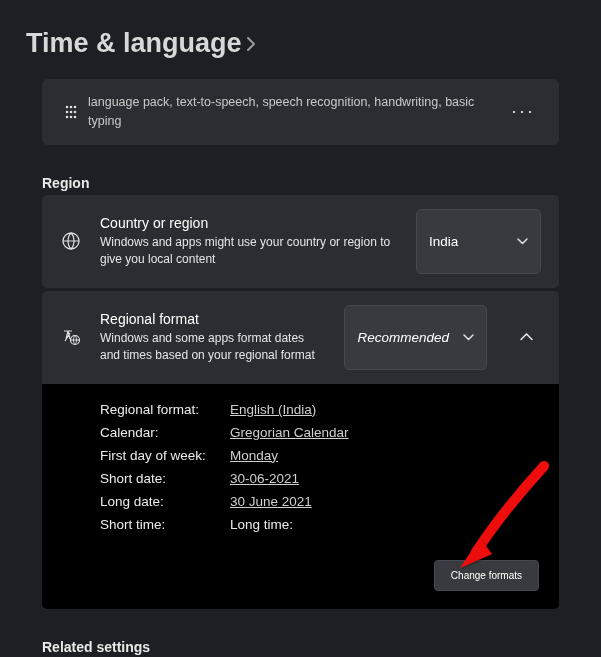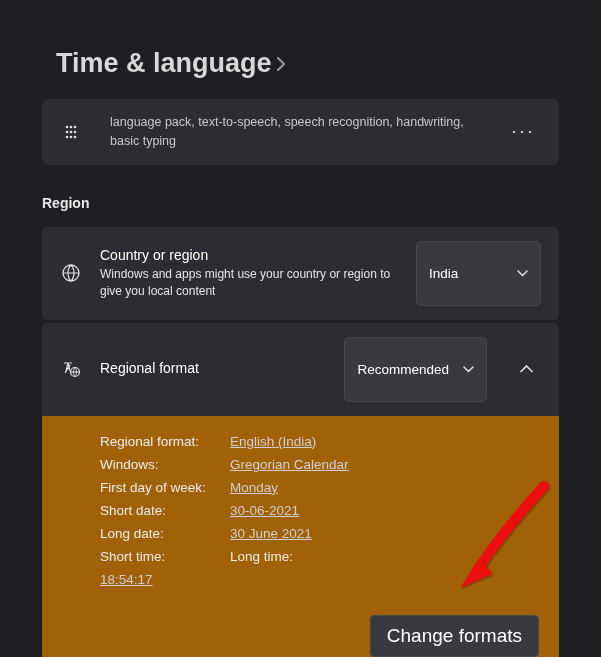--- a/index.html
+++ b/index.html
@@ -9,48 +9,47 @@
       font-family: "Segoe UI", -apple-system, sans-serif;
       width: 601px;
       height: 657px;
       overflow: hidden;
       padding: 0;
     }
     .breadcrumb {
       display: flex;
       align-items: center;
       gap: 4px;
-      padding: 28px 38px 20px 56px;
+      padding: 28px 38px 20px 26px;
       font-size: 27px;
       font-weight: 600;
-      margin-top: 20px;
     }
     .breadcrumb .parent { color: #d8d8d8; }
     .breadcrumb .chev { color: #999; font-size: 18px; }
     .breadcrumb .current { color: #ffffff; }
 
     .card {
       background: #2b2d32;
       border-radius: 6px;
       margin: 0 42px 4px 42px;
       padding: 14px 18px;
       display: flex;
       align-items: center;
-      gap: 28px;
+      gap: 6px;
     }
     .lang-card { margin-bottom: 30px; }
     .icon-slot { width: 22px; display:flex; justify-content:center; }
     .card-text { flex: 1; font-size: 12.5px; color: #c9c9c9; line-height: 1.5; }
     .ellipsis { color: #e6e6e6; font-size: 18px; letter-spacing: 2px; padding: 0 6px; cursor:pointer; }
 
     .section-title {
       font-size: 14px;
       font-weight: 600;
       color: #e8e8e8;
-      padding: 0 42px 16px 42px;
+      padding: 0 42px 4px 42px;
     }
 
     .setting-row {
       background: #2b2d32;
       border-radius: 5px 5px 5px 5px;
       margin: 0 42px 3px 42px;
       padding: 14px 18px;
       display: flex;
       align-items: center;
       gap: 18px;
@@ -77,42 +76,42 @@
 
     .expand-btn {
       width: 30px; height: 30px;
       display: flex; align-items: center; justify-content: center;
       cursor: pointer;
       color: #e0e0e0;
       margin-left: 6px;
     }
 
     .details-panel {
-      background: #a16207;
+      background: #000000;
       border-radius: 0 0 5px 5px;
       margin: 0 42px 30px 42px;
       padding: 18px 18px 18px 18px;
     }
     .detail-grid {
       display: grid;
       grid-template-columns: 130px 1fr;
       row-gap: 8px;
       padding-left: 40px;
       font-size: 13.5px;
     }
     .detail-label { color: #ececec; }
     .detail-value { color: #cfcfcf; text-decoration: underline; }
 
     .btn-row { display:flex; justify-content:flex-end; margin-top: 28px; padding-right: 2px; }
     .change-btn {
       background: #383a3f;
       border: 1px solid #46484d;
       border-radius: 4px;
       padding: 9px 16px;
-      font-size: 19px;
+      font-size: 10px;
       color: #ffffff;
       cursor: pointer;
     }
 
     .arrow-annotation {
       position: absolute;
       left: 452px;
       top: 460px;
       pointer-events: none;
     }
@@ -177,57 +176,57 @@
   <div class="setting-row attached-top">
     <span class="icon-slot">
       <svg width="20" height="20" viewBox="0 0 20 20">
         <path d="M3 4 H11 M7 4 V6 M5 12 L7 4 L9 12 M4 14 L9 6" stroke="#e0e0e0" stroke-width="1.2" fill="none"></path>
         <circle cx="14" cy="13" r="4.5" stroke="#e0e0e0" stroke-width="1.2" fill="none"></circle>
         <path d="M9.5 13 H18.5 M14 8.5 C12 10 12 16 14 17.5 M14 8.5 C16 10 16 16 14 17.5" stroke="#e0e0e0" stroke-width="1" fill="none"></path>
       </svg>
     </span>
     <div class="setting-text">
       <div class="setting-title">Regional format</div>
-    </div>
-    <div class="dropdown" style="min-width:130px;">
+      <div class="setting-desc">Windows and some apps format dates and times based on your regional format</div>
+    </div>
+    <div class="dropdown" style="min-width:130px;font-style:italic;">
       <span>Recommended</span>
       <span class="caret">
         <svg width="11" height="7" viewBox="0 0 11 7">
             <path d="M1 1 L5.5 5.5 L10 1" stroke="#e0e0e0" stroke-width="1.5" fill="none" stroke-linecap="round"></path>
           </svg>
       </span>
     </div>
     <span class="expand-btn">
       <svg width="13" height="8" viewBox="0 0 13 8">
           <path d="M1 6.5 L6.5 1 L12 6.5" stroke="#e0e0e0" stroke-width="1.6" fill="none" stroke-linecap="round"></path>
         </svg>
     </span>
   </div>
 
   <div class="details-panel">
     <div class="detail-grid">
       <div class="detail-label">Regional format:</div>
       <div class="detail-value">English (India)</div>
 
-      <div class="detail-label">Windows:</div>
+      <div class="detail-label">Calendar:</div>
       <div class="detail-value">Gregorian Calendar</div>
 
       <div class="detail-label">First day of week:</div>
       <div class="detail-value">Monday</div>
 
       <div class="detail-label">Short date:</div>
       <div class="detail-value">30-06-2021</div>
 
       <div class="detail-label">Long date:</div>
       <div class="detail-value">30 June 2021</div>
 
       <div class="detail-label">Short time:</div>
 
       <div class="detail-label">Long time:</div>
-      <div class="detail-value">18:54:17</div>
     </div>
     <div class="btn-row">
       <button class="change-btn">Change formats</button>
     </div>
   </div>
 
   <div class="section-title">Related settings</div>
 
   <div class="arrow-annotation">
     <svg width="110" height="120" viewBox="0 0 110 120">

